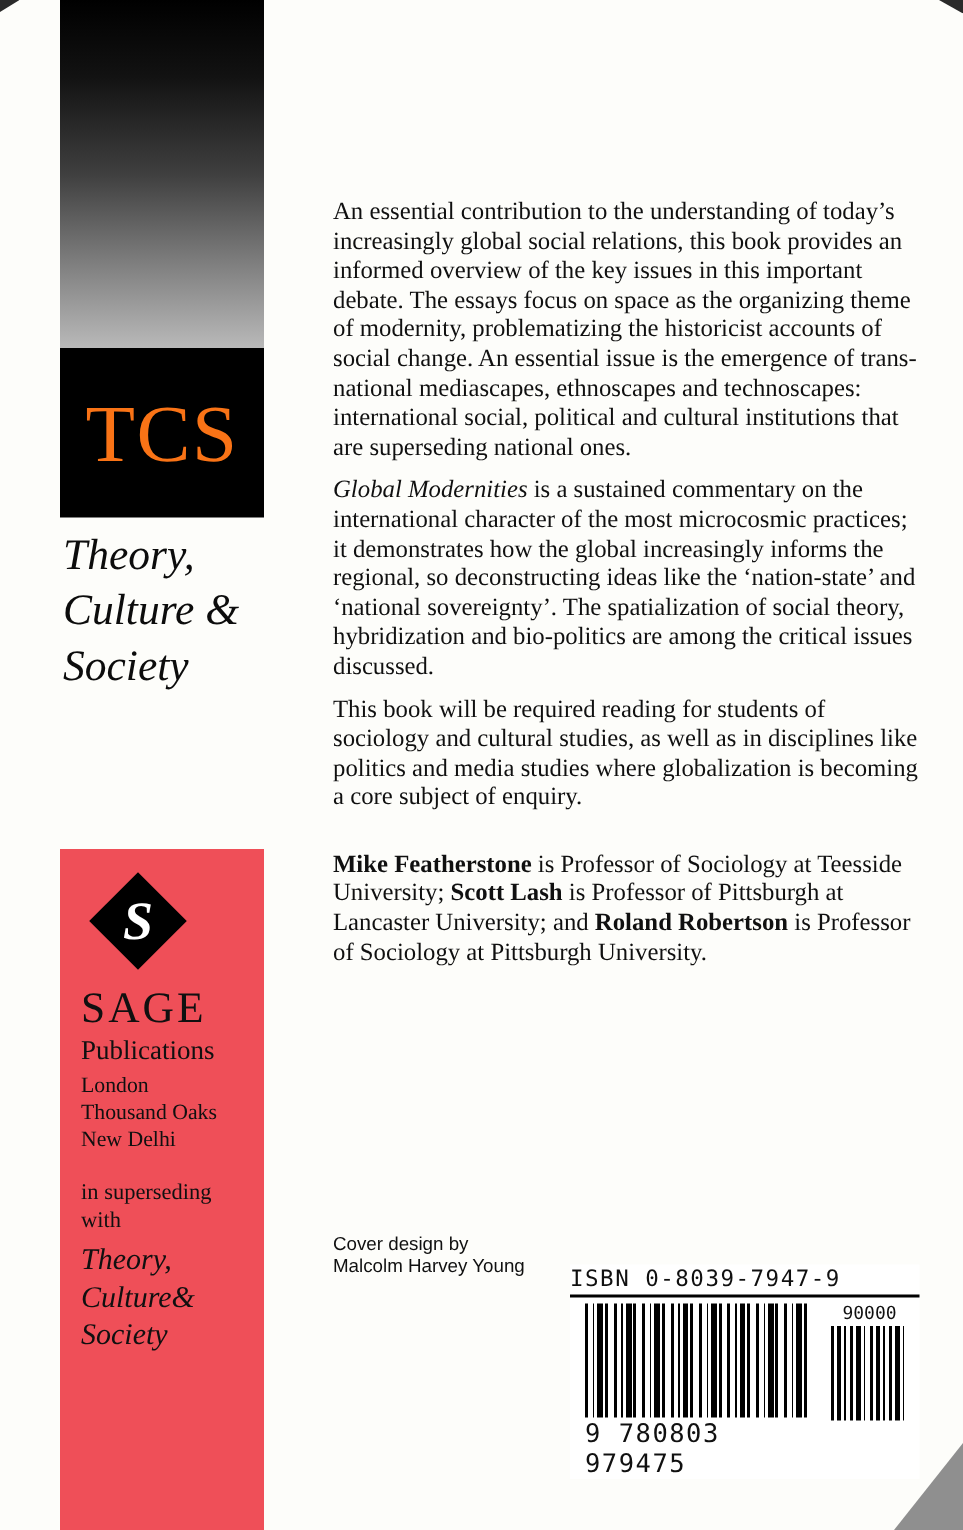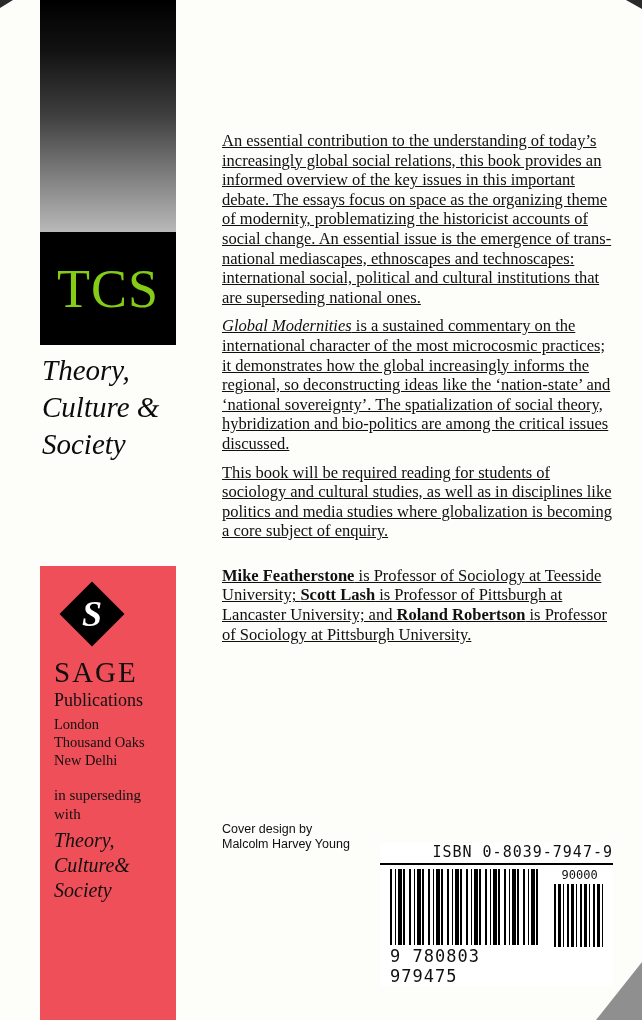--- a/index.html
+++ b/index.html
@@ -12,21 +12,21 @@
     overflow:hidden;
   }
 
   
   .gradient-bar {
     position:absolute; left:40px; top:0; width:136px; height:232px;
     background:linear-gradient(180deg,#000 0%,#121212 22%,#3f3f3f 50%,#848484 78%,#b9b9b9 100%);
   }
   .tcs-box {
     position:absolute; left:40px; top:232px; width:136px; height:113px;
-    background:#000; color:#84cc16;
+    background:#000; color:#f97316;
     display:flex; align-items:center; justify-content:center;
   }
   .tcs-text { font-size:54px; letter-spacing:1px; line-height:1; }
 
   .journal-name {
     position:absolute; left:42px; top:352px; width:150px;
     font-style:italic; font-size:29px; line-height:37px; color:#0c0c0c;
   }
 
   .sage-box {
@@ -43,36 +43,36 @@
     display:flex; align-items:center; justify-content:center;
     color:#fff; font-size:36px; font-style:italic; font-weight:bold; line-height:1;
   }
   .sage-name { font-size:29px; letter-spacing:2px; line-height:32px; }
   .sage-descriptor { font-size:18px; line-height:24px; }
   .sage-cities { font-size:14.5px; line-height:18px; margin-top:3px; }
   .sage-assoc { font-size:15px; line-height:19px; margin-top:17px; }
   .sage-journal { font-style:italic; font-size:20px; line-height:25px; margin-top:4px; }
 
   
-  .main-col { position:absolute; left:222px; top:131px; width:392px;text-decoration:underline; }
+  .main-col { position:absolute; left:222px; top:131px; width:392px; }
   .para { font-size:16.5px; line-height:19.6px; margin-bottom:9px; text-align:left; }
   .para.authors { margin-top:25px; }
   .italic { font-style:italic; }
   b { font-weight:bold; }
 
   
   .credits { position:absolute; left:222px; top:822px; width:150px;
     font-family:"Liberation Sans", sans-serif; font-size:12.5px; line-height:14.8px; }
   .credits .block2 { margin-top:14px; }
 
   
   .barcode-block { position:absolute; left:380px; top:843px; width:233px; background:#fff; }
   .isbn-label {
     font-family:"DejaVu Sans Mono", monospace; font-size:15px; letter-spacing:1px;
-    text-align:right; padding-bottom:2px; border-bottom:2px solid #000;
+    text-align:left; padding-bottom:2px; border-bottom:2px solid #000;
   }
   .barcode-row { display:flex; padding:4px 6px 0 10px; }
   .main-code { width:158px; }
   .ean-bars {
     height:76px; width:152px;
     background:repeating-linear-gradient(90deg,
       #000 0px,#000 2px,#fff 2px,#fff 5px,
       #000 5px,#000 6px,#fff 6px,#fff 8px,
       #000 8px,#000 12px,#fff 12px,#fff 13px,
       #000 13px,#000 15px,#fff 15px,#fff 19px);

